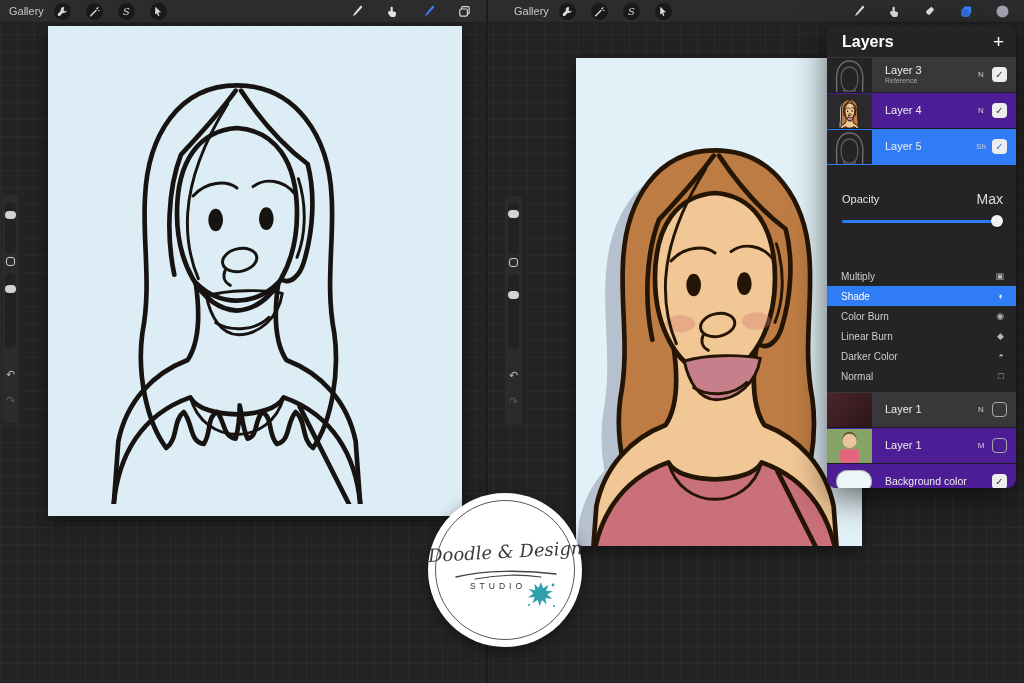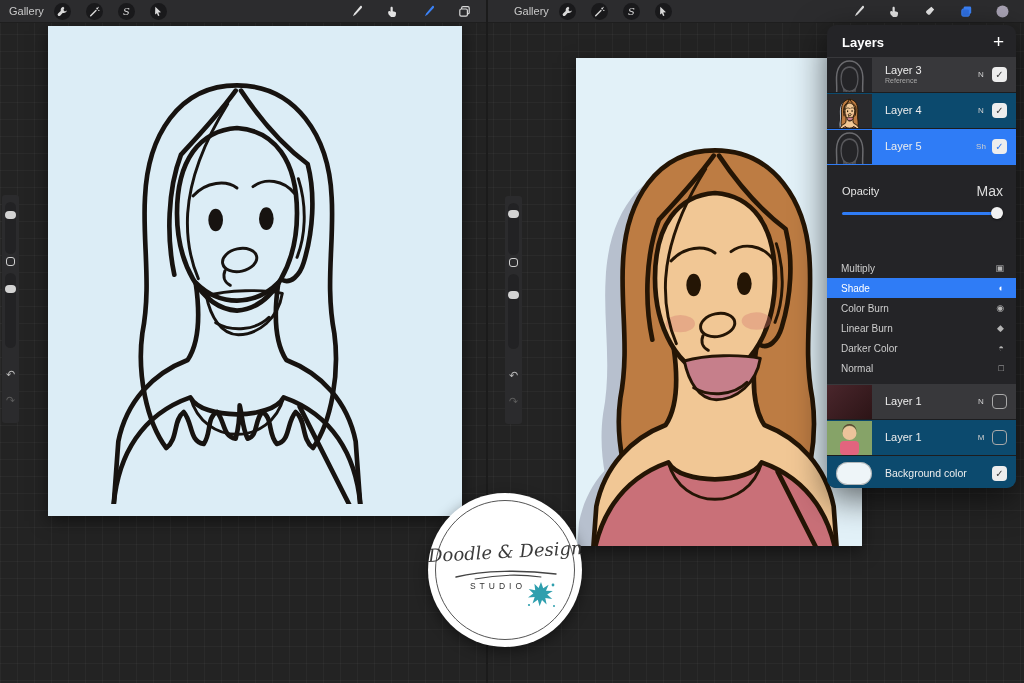--- a/index.html
+++ b/index.html
@@ -40,37 +40,37 @@
   .sb-track{position:absolute;left:3px;width:11px;background:#222224;border-radius:6px;}
   .sb-pill{position:absolute;left:3px;width:11px;height:8px;background:#d3d3d3;border-radius:4px;z-index:1;}
   .sb-modify{position:absolute;left:3.5px;width:9px;height:9px;border:1.6px solid #cfcfcf;border-radius:3px;background:transparent;box-sizing:border-box;}
   .sb-undo,.sb-redo{position:absolute;left:0;width:17px;text-align:center;color:#b9b9b9;font-size:11px;line-height:11px;}
   .sb-redo{color:#5c5c5c;}
 
   
   #layers-panel{position:absolute;left:827px;top:25px;width:189px;height:463px;background:#242427;
     border-radius:9px;box-shadow:0 10px 34px rgba(0,0,0,.6);z-index:5;overflow:hidden;color:#e8e8e8;}
   .lp-header{height:30px;display:flex;align-items:center;justify-content:space-between;padding:2px 12px 0 15px;}
-  .lp-title{font-size:13px;font-weight:bold;color:#fff;}
+  .lp-title{font-size:16px;font-weight:bold;color:#fff;}
   .lp-add{font-size:19px;font-weight:300;color:#fff;line-height:18px;cursor:default;}
-  .layer-row{height:35px;display:flex;align-items:center;background:#0c4a6e;border-bottom:1px solid #1d1d1f;position:relative;}
+  .layer-row{height:35px;display:flex;align-items:center;background:#4c1d95;border-bottom:1px solid #1d1d1f;position:relative;}
   .layer-row.alt{background:#38383b;align-items:center;}
   .layer-row.selected{background:#2f7cf6;border-bottom-color:#2f7cf6;}
   .layer-thumb{width:45px;height:34px;background:#1f1f22;flex:0 0 auto;overflow:hidden;position:relative;}
   .layer-thumb svg{display:block;}
   .layer-name-wrap{flex:1;padding-left:13px;line-height:1.1;}
   .layer-name{font-size:11px;color:#ededed;}
   .layer-sub{font-size:7px;color:#a7a7a7;margin-top:1px;}
   .blend-letter{font-size:8px;color:#cfcfcf;width:18px;text-align:center;flex:0 0 auto;}
   .cb{width:15px;height:15px;border-radius:4px;margin:0 9px 0 2px;flex:0 0 auto;display:flex;align-items:center;justify-content:center;
     font-size:10px;line-height:10px;}
   .cb.on{background:#ededed;color:#3a3a3a;}
   .cb.on.blue{color:#2f7cf6;}
   .cb.off{border:1.5px solid #a9a9a9;box-sizing:border-box;background:transparent;color:transparent;}
-  .opacity-block{padding:18px 13px 0 15px;}
+  .opacity-block{padding:26px 13px 0 15px;}
   .opacity-head{display:flex;justify-content:space-between;align-items:center;}
   .opacity-label{font-size:11px;color:#e2e2e2;}
   .opacity-value{font-size:14px;color:#dcdcdc;}
   .opacity-slider{position:relative;height:14px;margin-top:7px;}
   .opacity-track{position:absolute;left:0;right:2px;top:6px;height:3px;border-radius:2px;background:#2f7cf6;}
   .opacity-knob{position:absolute;right:0;top:1px;width:12px;height:12px;border-radius:50%;background:#f2f2f2;box-shadow:0 1px 2px rgba(0,0,0,.5);}
   .blend-gap{height:38px;}
   .blend-row{height:20px;display:flex;align-items:center;padding:0 12px 0 14px;}
   .blend-row.sel{background:#2f7cf6;justify-content:flex-end;}
   .blend-label{flex:1;font-size:10px;color:#cdcdcd;}

